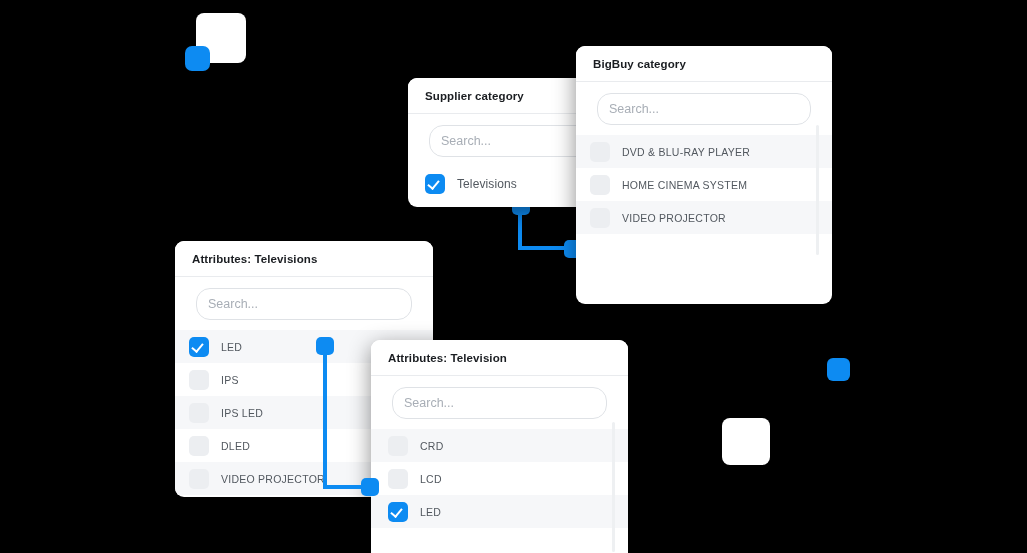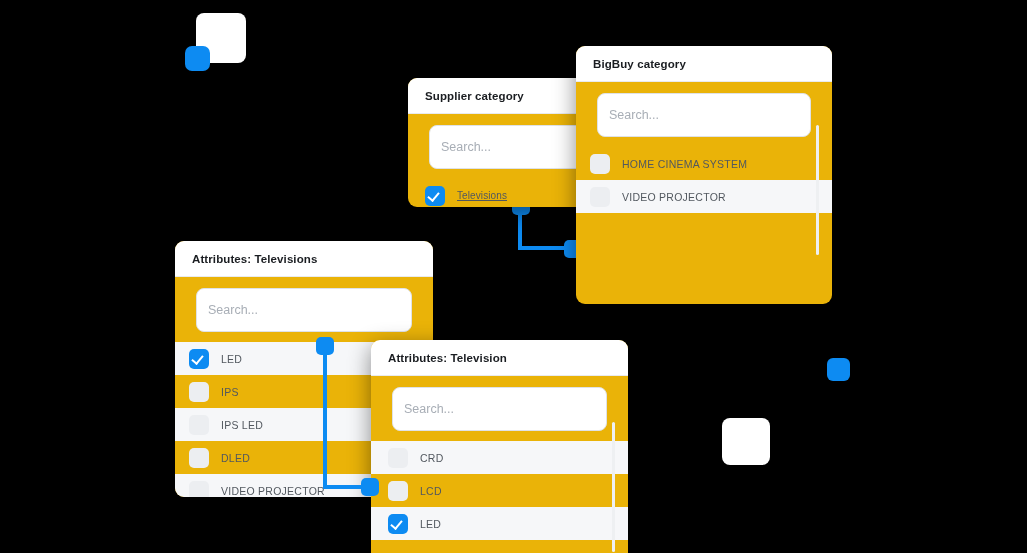--- a/index.html
+++ b/index.html
@@ -36,21 +36,21 @@
     position: absolute;
     width: 18px;
     height: 18px;
     border-radius: 5px;
     background: #0d8bf2;
   }
 
   
   .panel {
     position: absolute;
-    background: #eab308;
+    background: #ffffff;
     border-radius: 9px;
     box-shadow: 0 6px 22px rgba(0,0,0,0.45);
     overflow: hidden;
   }
   .panel-header {
     height: 36px;
     display: flex;
     align-items: center;
     padding: 0 17px;
     border-bottom: 1px solid #e9ebee;
@@ -68,24 +68,24 @@
     padding-top: 11px;
     position: relative;
   }
 
   
   .search-wrap {
     padding: 0 21px 10px 21px;
   }
   .search-input {
     width: 100%;
-    height: 44px;
+    height: 32px;
     box-sizing: border-box;
     border: 1px solid #dfe2e6;
-    border-radius: 8px;
+    border-radius: 14px;
     background: #ffffff;
     font-family: "Liberation Sans", sans-serif;
     font-size: 12.5px;
     color: #6b7280;
     padding: 0 11px;
     outline: none;
   }
   .search-input::placeholder { color: #a8aeb6; }
 
   
@@ -120,23 +120,22 @@
     box-sizing: border-box;
   }
   .row-label {
     margin-left: 12px;
     font-size: 10.5px;
     color: #52585f;
     letter-spacing: 0.25px;
     white-space: nowrap;
   }
   .row-label.mixedcase {
-    font-size: 10px;
+    font-size: 12px;
     letter-spacing: 0.1px;
-    text-decoration: underline;
   }
 
   
   .vscroll {
     position: absolute;
     width: 3px;
     border-radius: 2px;
     background: #eef0f2;
   }
 
@@ -217,20 +216,24 @@
 
   <div class="panel" id="panel-bigbuy" style="left:576px; top:46px; width:256px; height:258px;">
     <div class="panel-header">
       <span class="panel-title">BigBuy category</span>
     </div>
     <div class="panel-body">
       <div class="search-wrap">
         <input class="search-input" type="text" placeholder="Search..." style="">
       </div>
       <div class="list">
+        <div class="row alt">
+          <div class="cb"></div>
+          <span class="row-label">DVD &amp; BLU-RAY PLAYER</span>
+        </div>
         <div class="row">
           <div class="cb"></div>
           <span class="row-label">HOME CINEMA SYSTEM</span>
         </div>
         <div class="row alt">
           <div class="cb"></div>
           <span class="row-label">VIDEO PROJECTOR</span>
         </div>
       </div>
       <div class="vscroll" style="left:240px; top:43px; height:130px;"></div>

